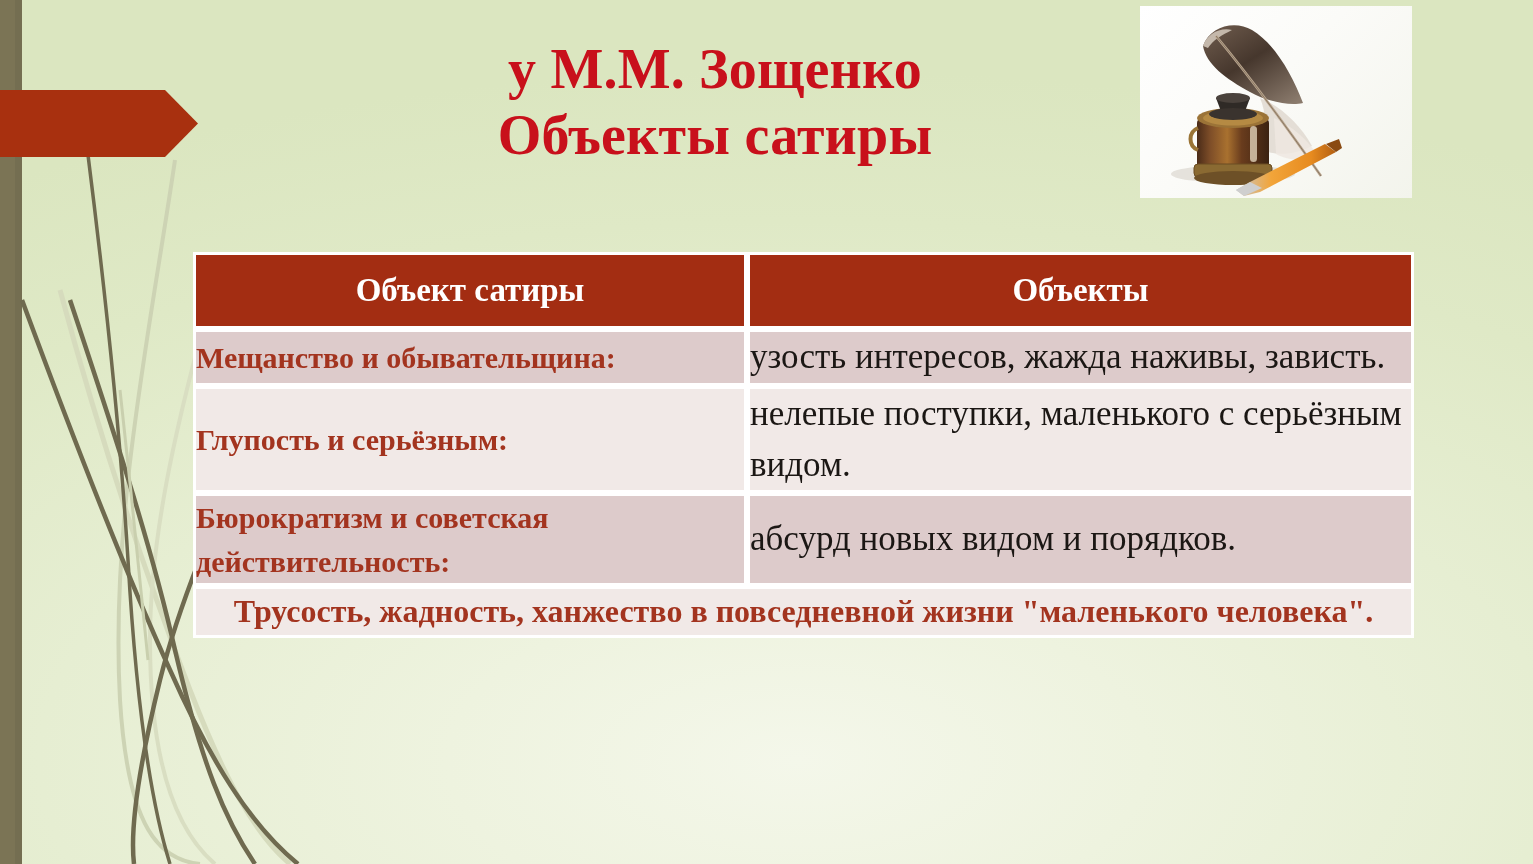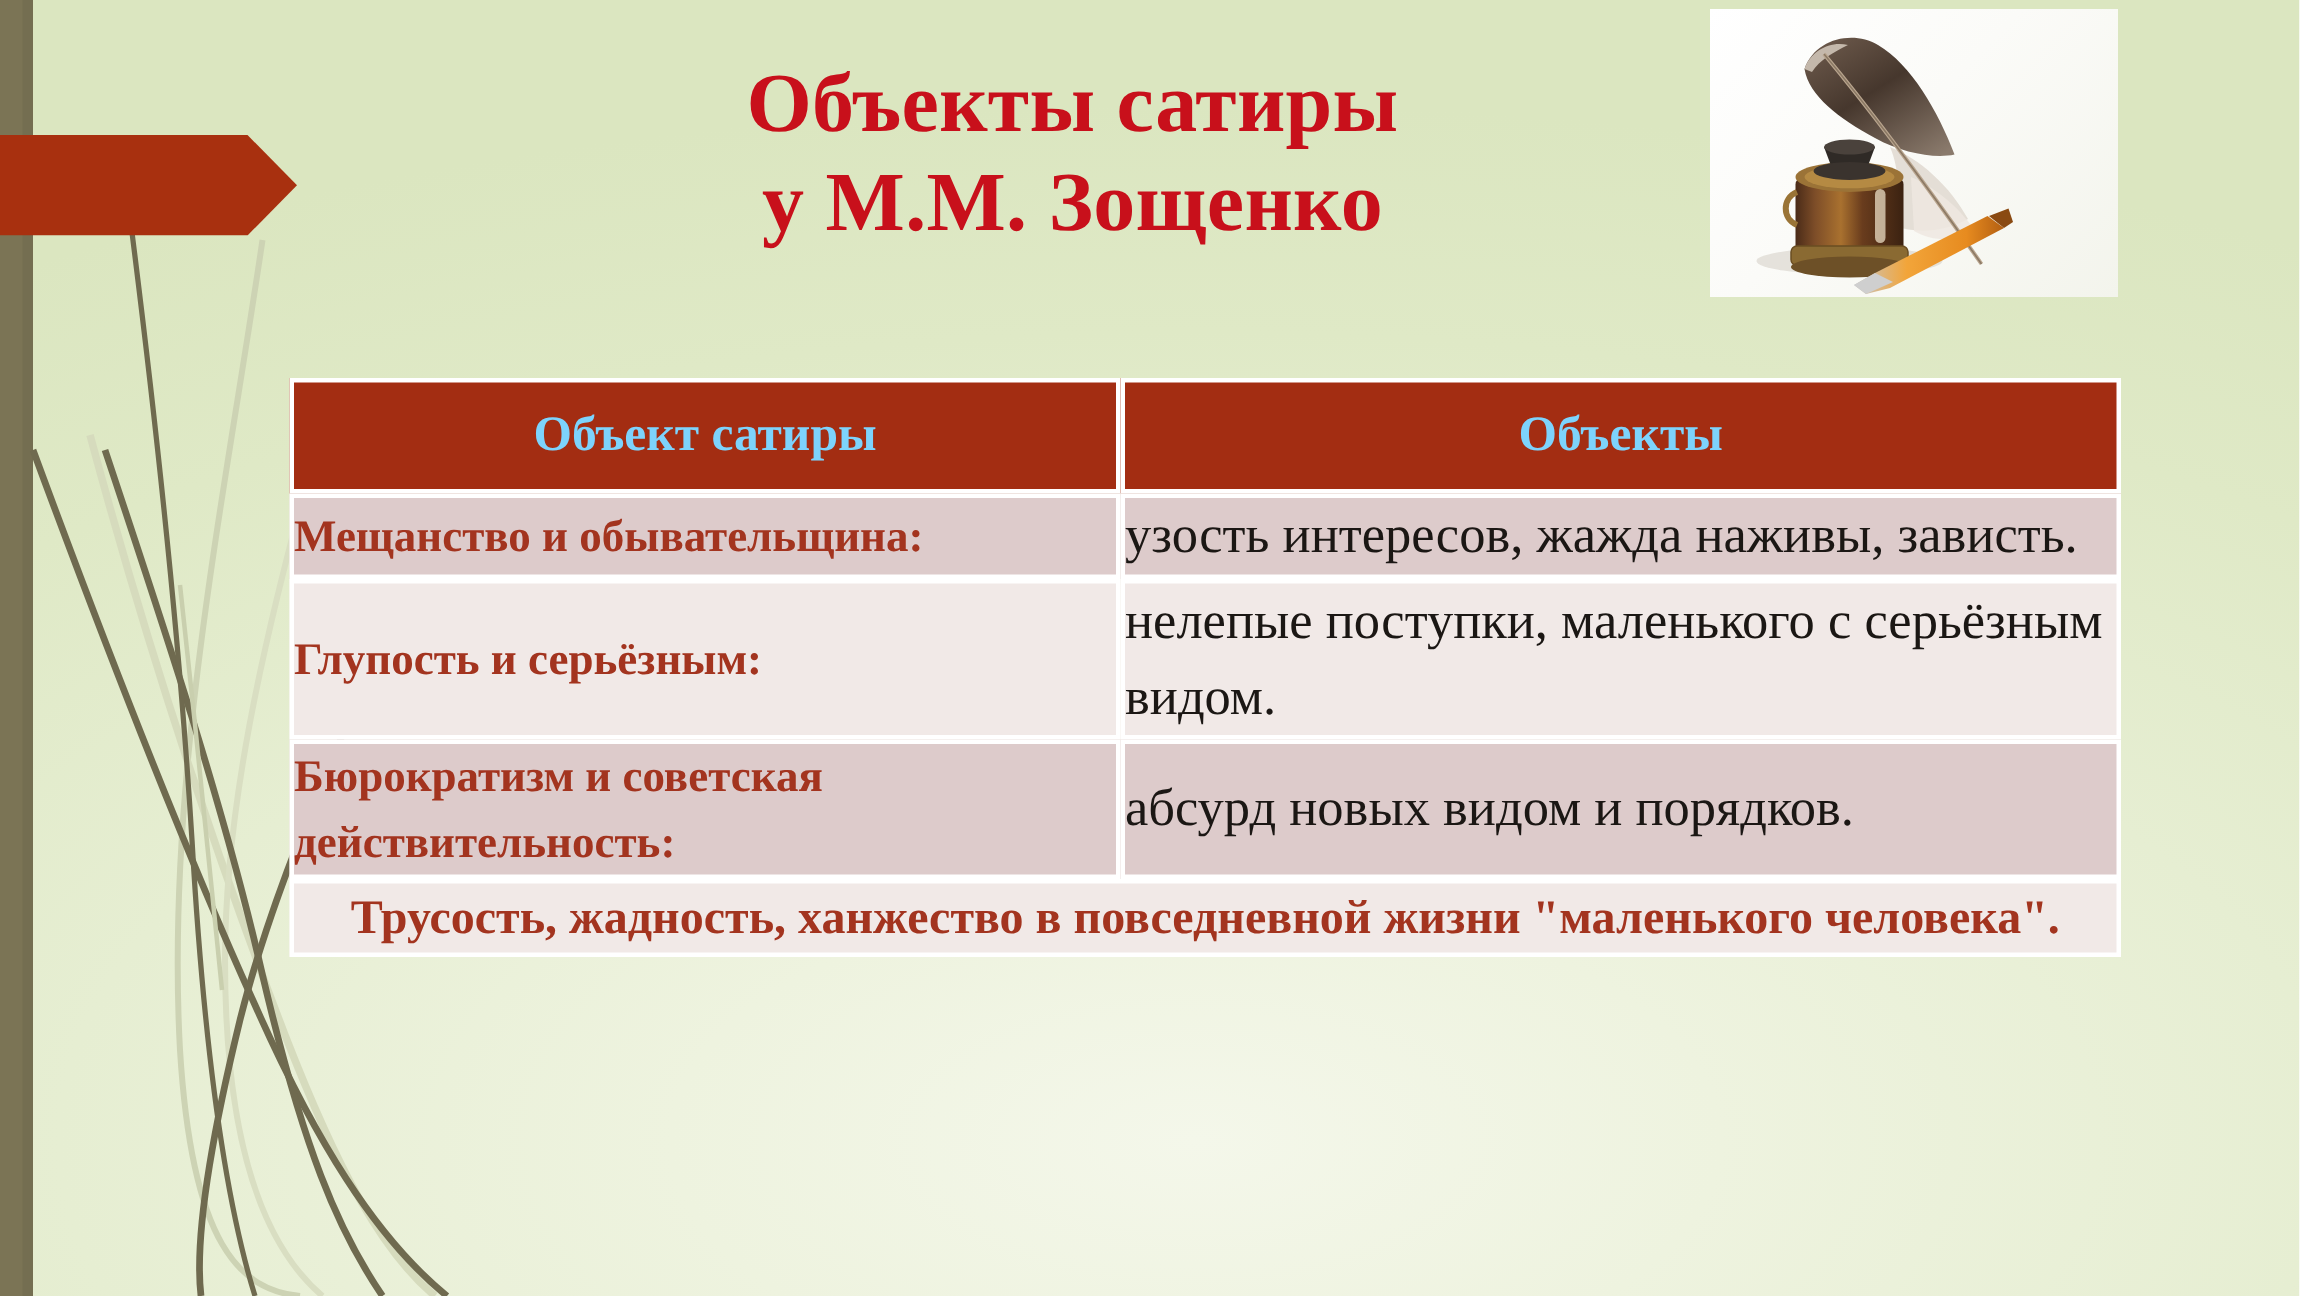--- a/index.html
+++ b/index.html
@@ -101,21 +101,21 @@
 
   .satire-table th,
   .satire-table td {
     border: 3px solid #ffffff;
     padding: 0;
     vertical-align: middle;
   }
 
   .satire-table thead th {
     background: #a32d12;
-    color: #7dd3fc;
+    color: #ffffff;
     font-weight: bold;
     font-size: 33px;
     text-align: center;
     height: 63px;
     padding: 4px 10px;
   }
 
   .row-dark   td { background: #ddcbcb; }
   .row-light  td { background: #f1e9e7; }
 
@@ -160,22 +160,22 @@
     <path d="M88,155 C105,290 120,430 128,560 C136,700 150,800 170,864" fill="none" stroke="#6f6a4f" stroke-width="3.5"></path>
     <path d="M250,440 C215,520 180,600 160,680 C138,770 130,830 134,864" fill="none" stroke="#6f6a4f" stroke-width="4.5"></path>
     <path d="M120,390 C130,480 140,580 148,660" fill="none" stroke="#c9cfae" stroke-width="3"></path>
   </svg>
 
   <svg class="arrow-banner" viewBox="0 0 198 67" preserveAspectRatio="none">
     <polygon points="0,0 165,0 198,33.5 165,67 0,67" fill="#a8300f"></polygon>
   </svg>
 
   <div class="title-block">
+    <span class="title-line">у М.М. Зощенко</span>
     <span class="title-line">Объекты сатиры</span>
-    <span class="title-line">у М.М. Зощенко</span>
   </div>
 
   <div class="quill-figure">
     <svg width="272" height="192" viewBox="0 0 272 192">
       <defs>
         <linearGradient id="jarG" x1="0" y1="0" x2="1" y2="0">
           <stop offset="0%" stop-color="#4a2b18"></stop>
           <stop offset="18%" stop-color="#7d4d28"></stop>
           <stop offset="42%" stop-color="#a9712f"></stop>
           <stop offset="62%" stop-color="#693c1d"></stop>

